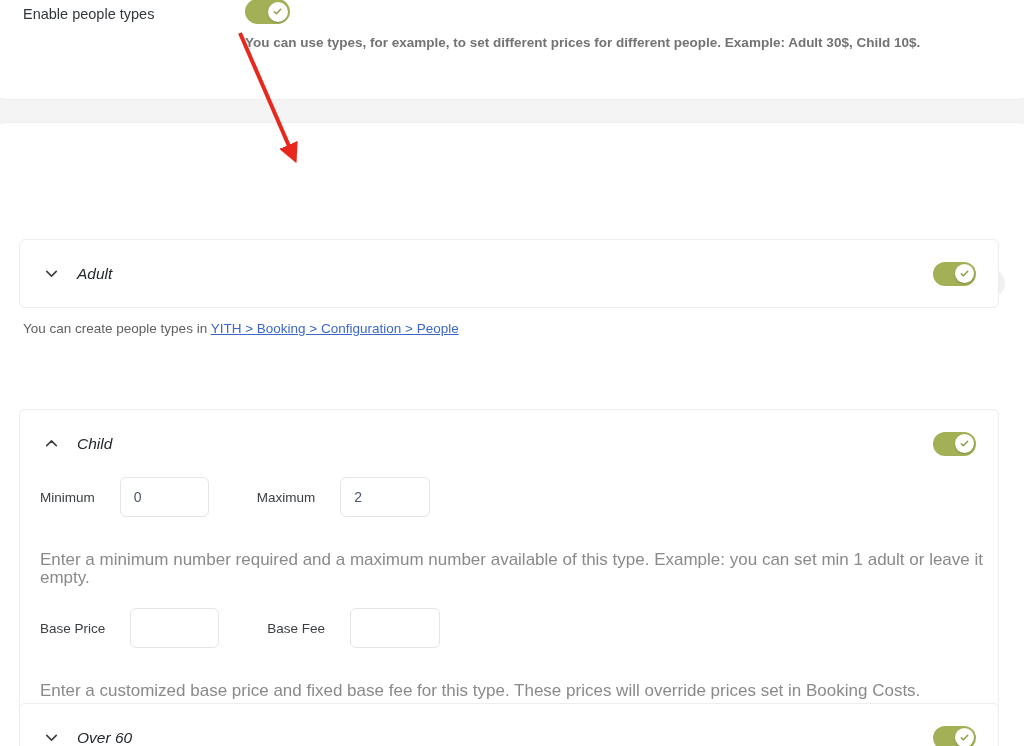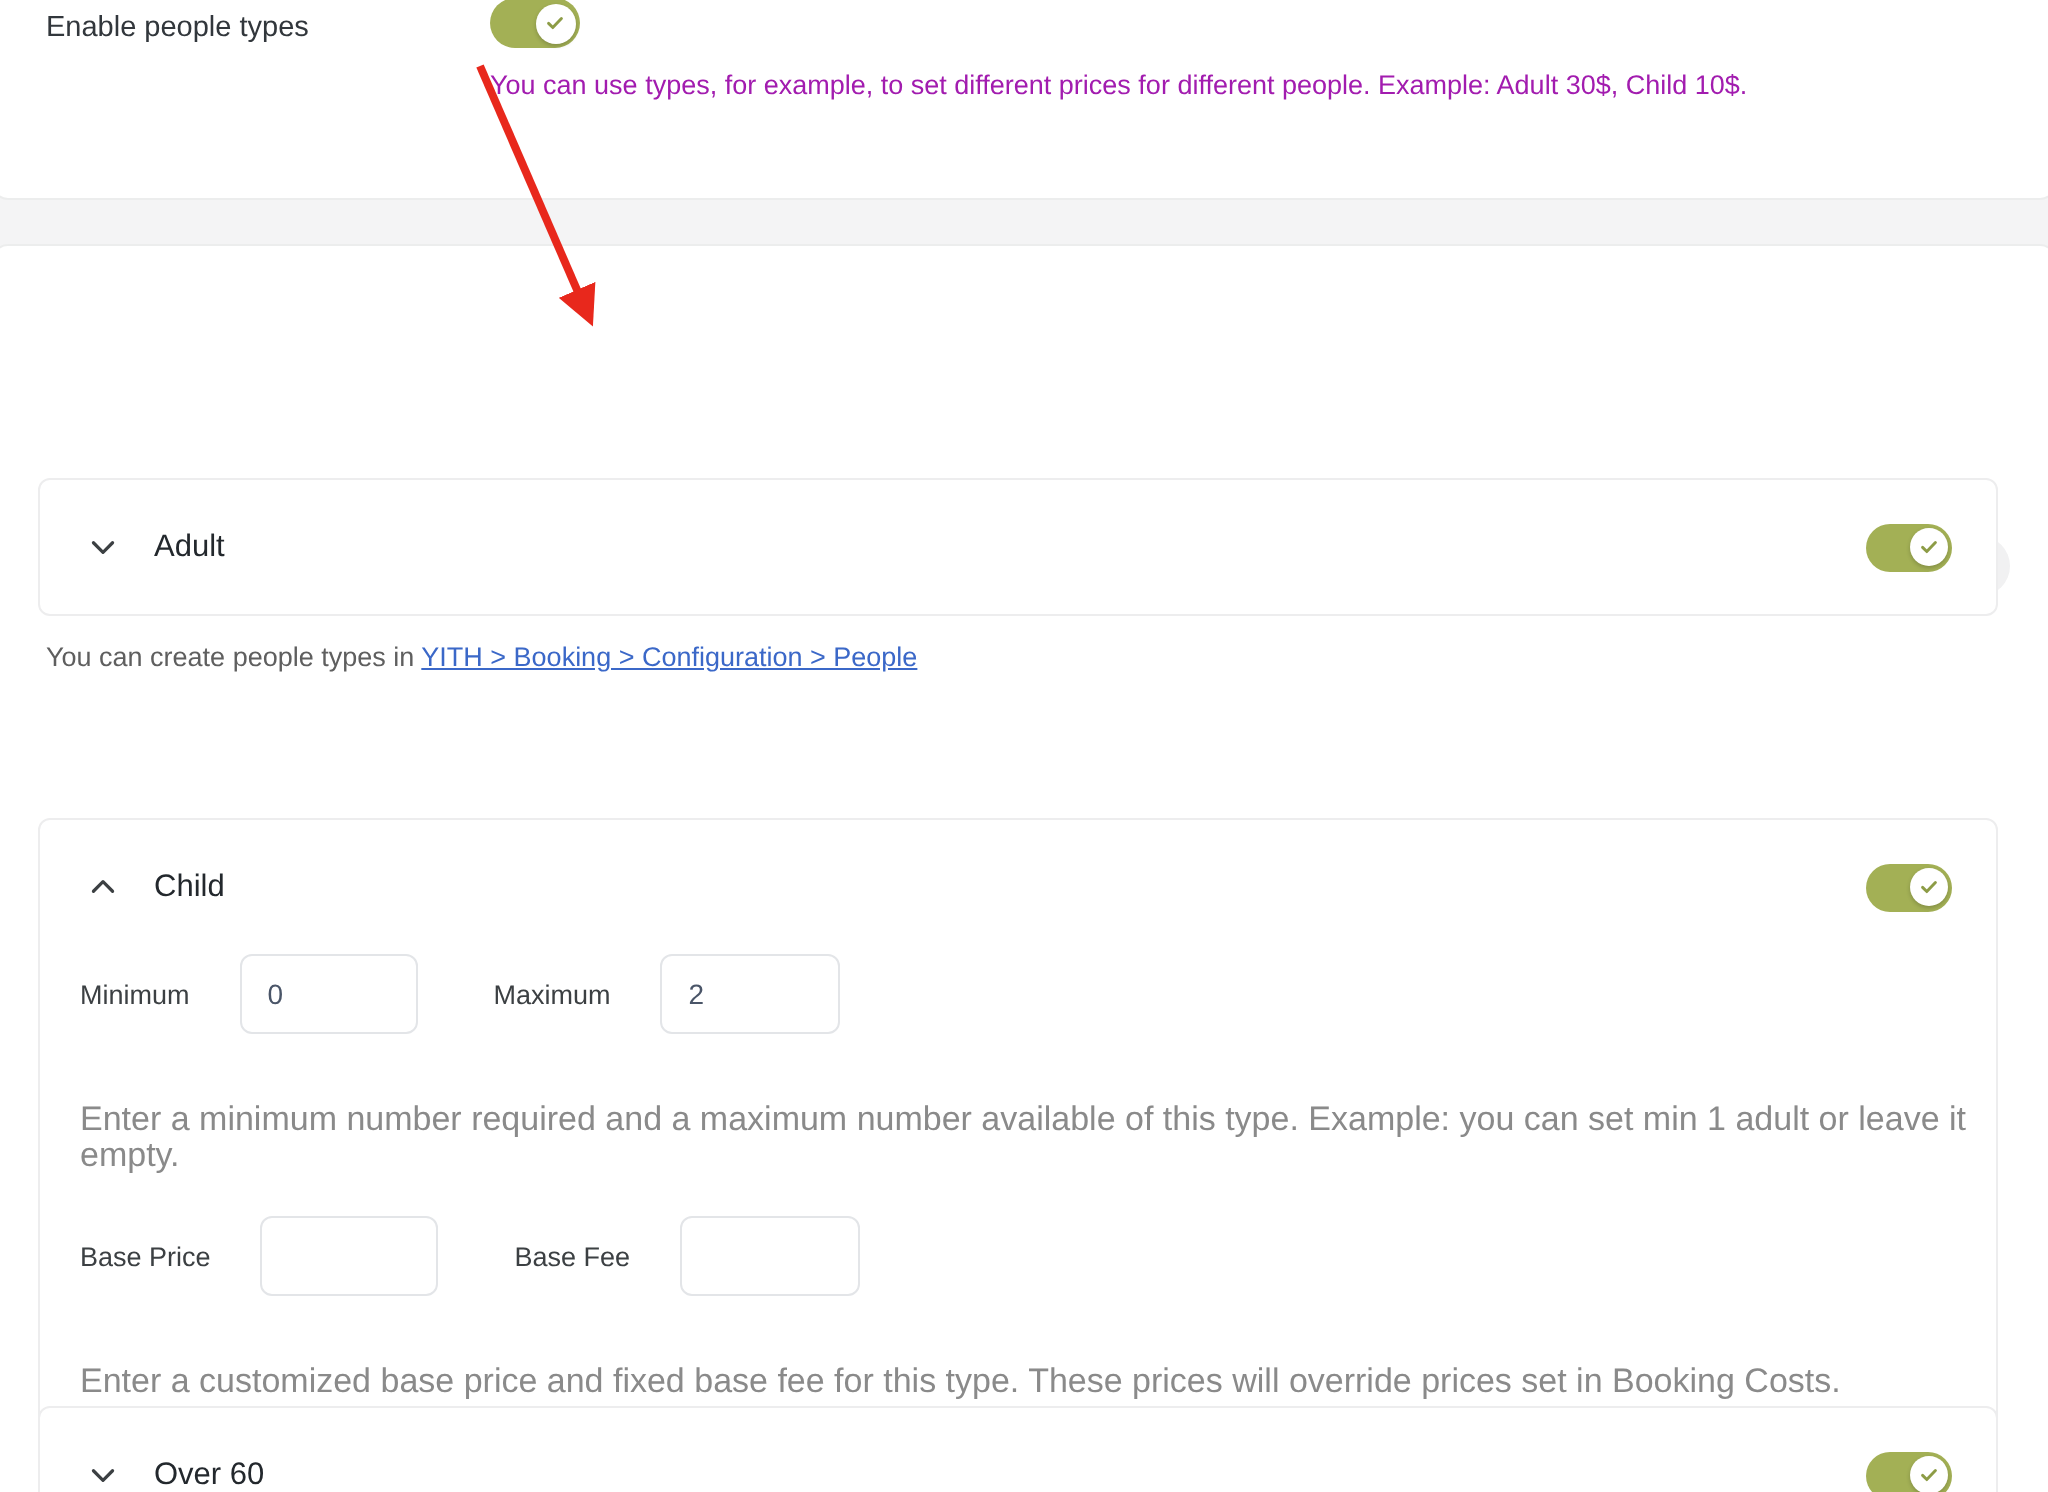--- a/index.html
+++ b/index.html
@@ -59,23 +59,24 @@
   .enable-toggle-wrap {
     position: absolute;
     left: 222px;
     top: -5px;
   }
   .enable-desc {
     position: absolute;
     left: 222px;
     top: 29px;
     font-size: 13.5px;
-    color: #a21caf;
+    color: #737373;
     line-height: 20px;
     white-space: nowrap;
+    font-weight: bold;
   }
 
   
   .toggle {
     display: inline-block;
     position: relative;
     width: 45px;
     height: 25px;
     border-radius: 13px;
     box-sizing: border-box;
@@ -171,20 +172,21 @@
     height: 22px;
     display: flex;
     align-items: center;
     justify-content: center;
   }
   .acc-title {
     position: absolute;
     left: 57px;
     font-size: 15.5px;
     color: #23282d;
+    font-style: italic;
   }
   .acc-toggle {
     position: absolute;
     right: 22px;
     top: 50%;
     transform: translateY(-50%);
   }
 
   .acc-body {
     padding: 0 0 34px 0;
@@ -193,21 +195,21 @@
     display: flex;
     align-items: center;
     padding-left: 20px;
     gap: 16px;
   }
   .field-label {
     font-size: 13.5px;
     color: #3c4043;
     margin-right: 9px;
   }
-  .field-label.second { margin-left: 22px; }
+  .field-label.second { margin-left: 32px; }
   .field-input {
     box-sizing: border-box;
     height: 40px;
     border: 1px solid #e3e5e8;
     border-radius: 6px;
     background: #fff;
     font-size: 14px;
     color: #4a5568;
     padding: 0 13px;
     font-family: "Liberation Sans", sans-serif;

